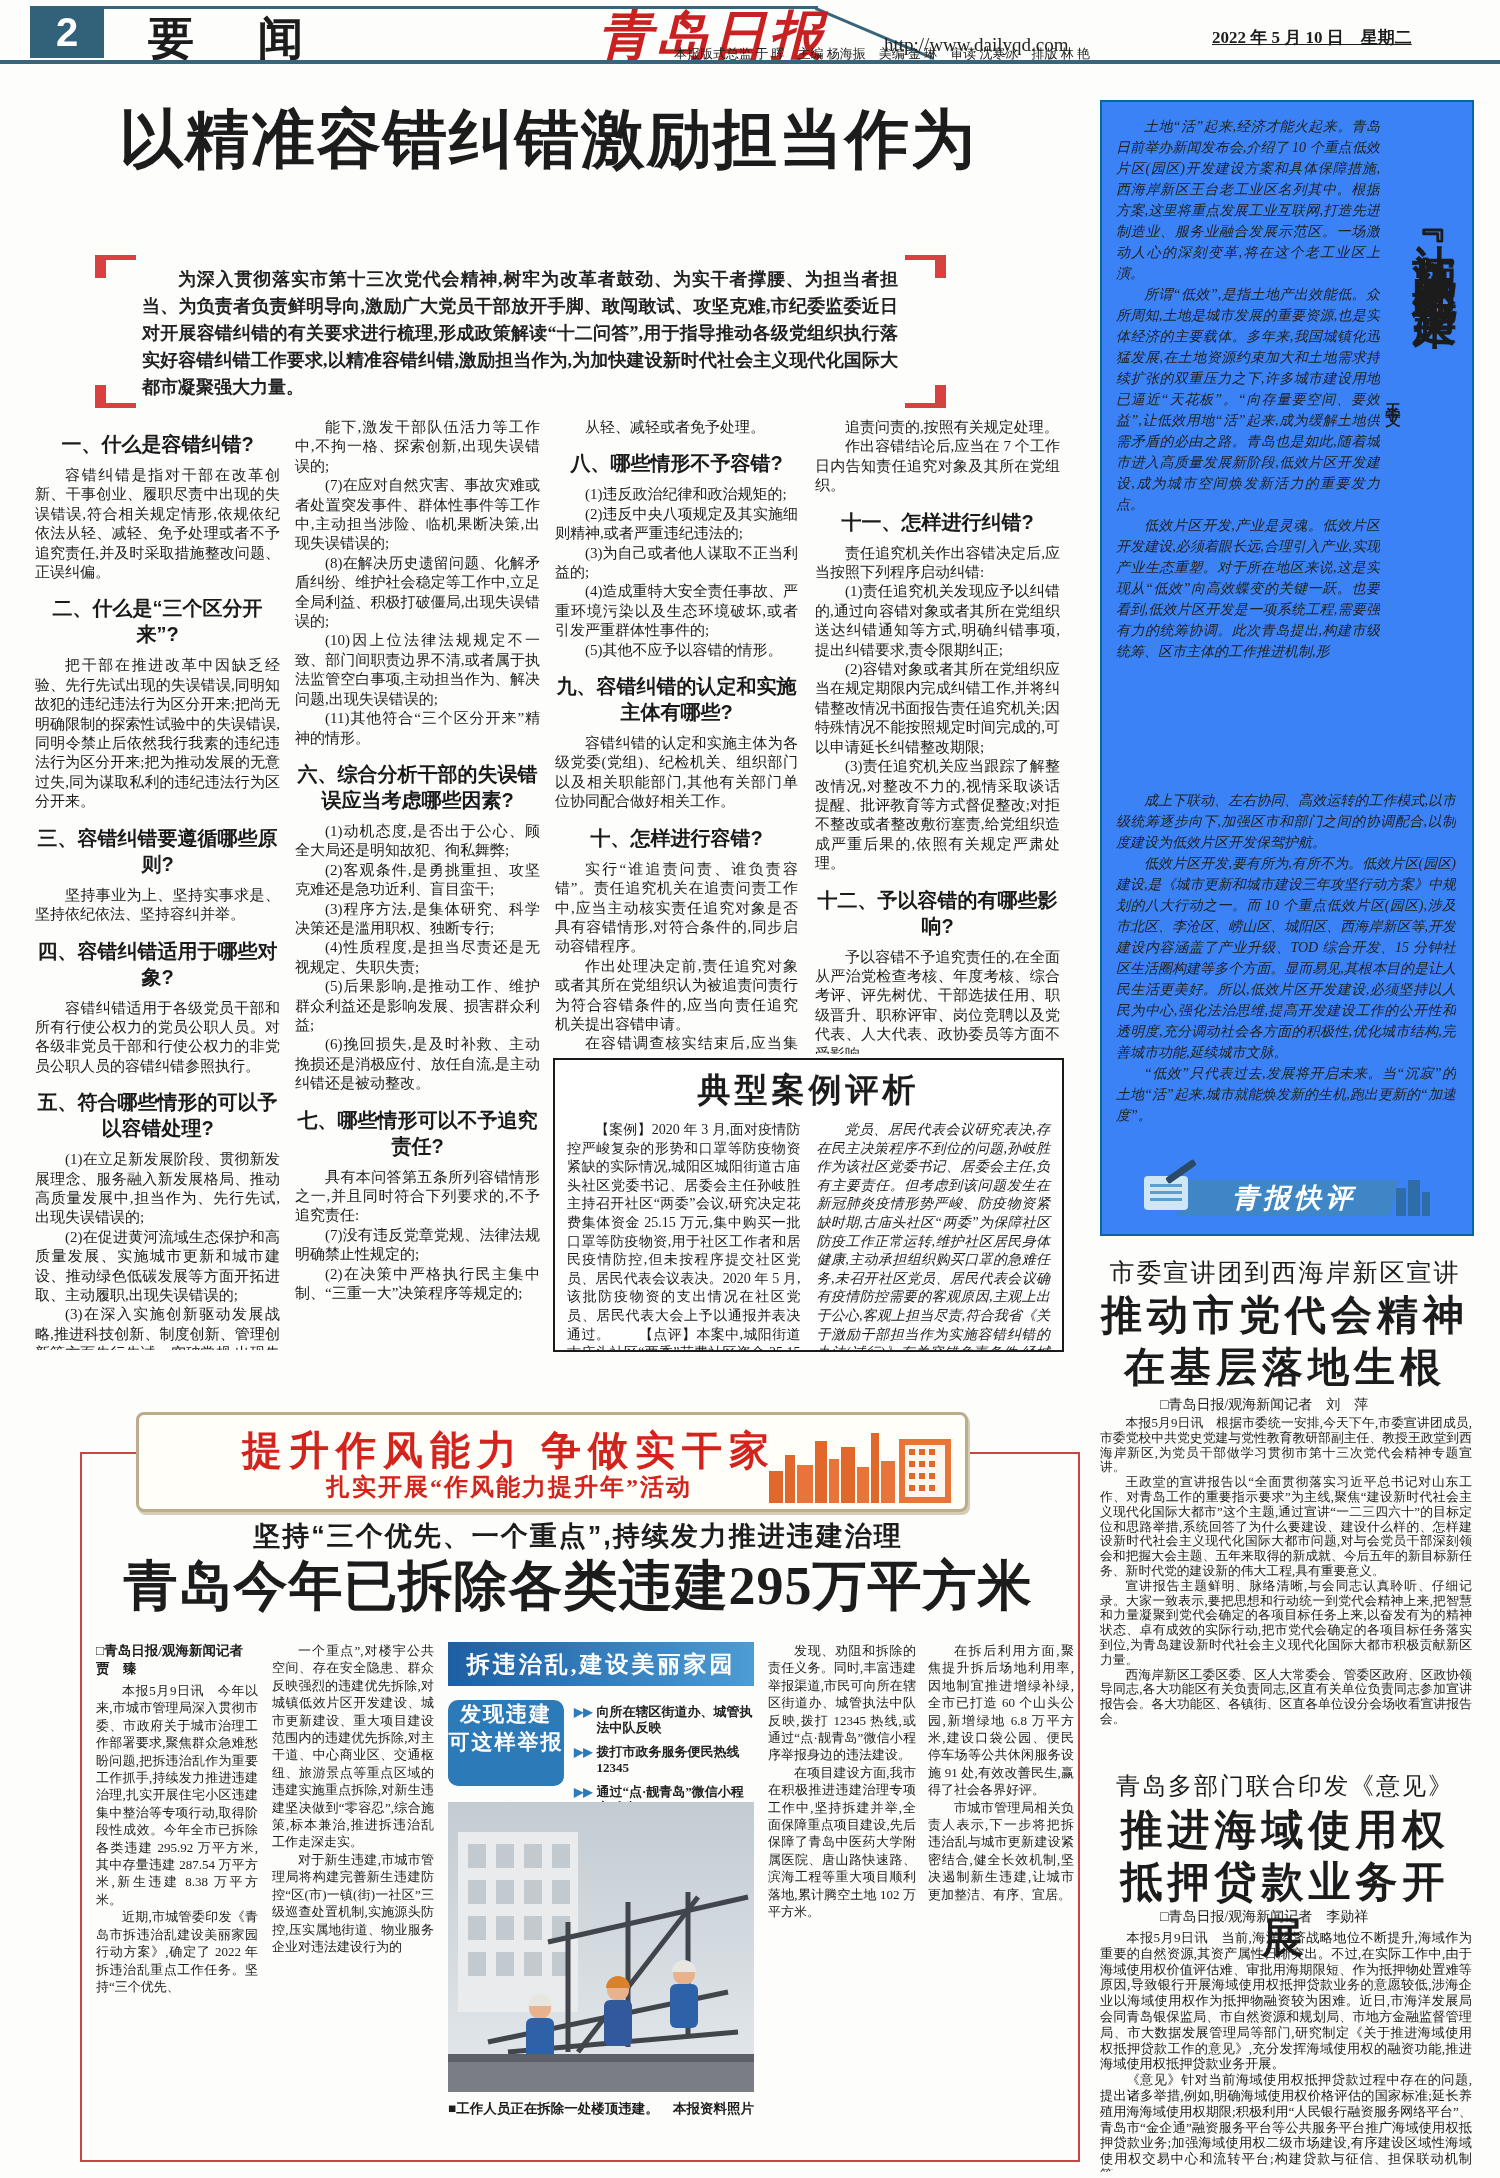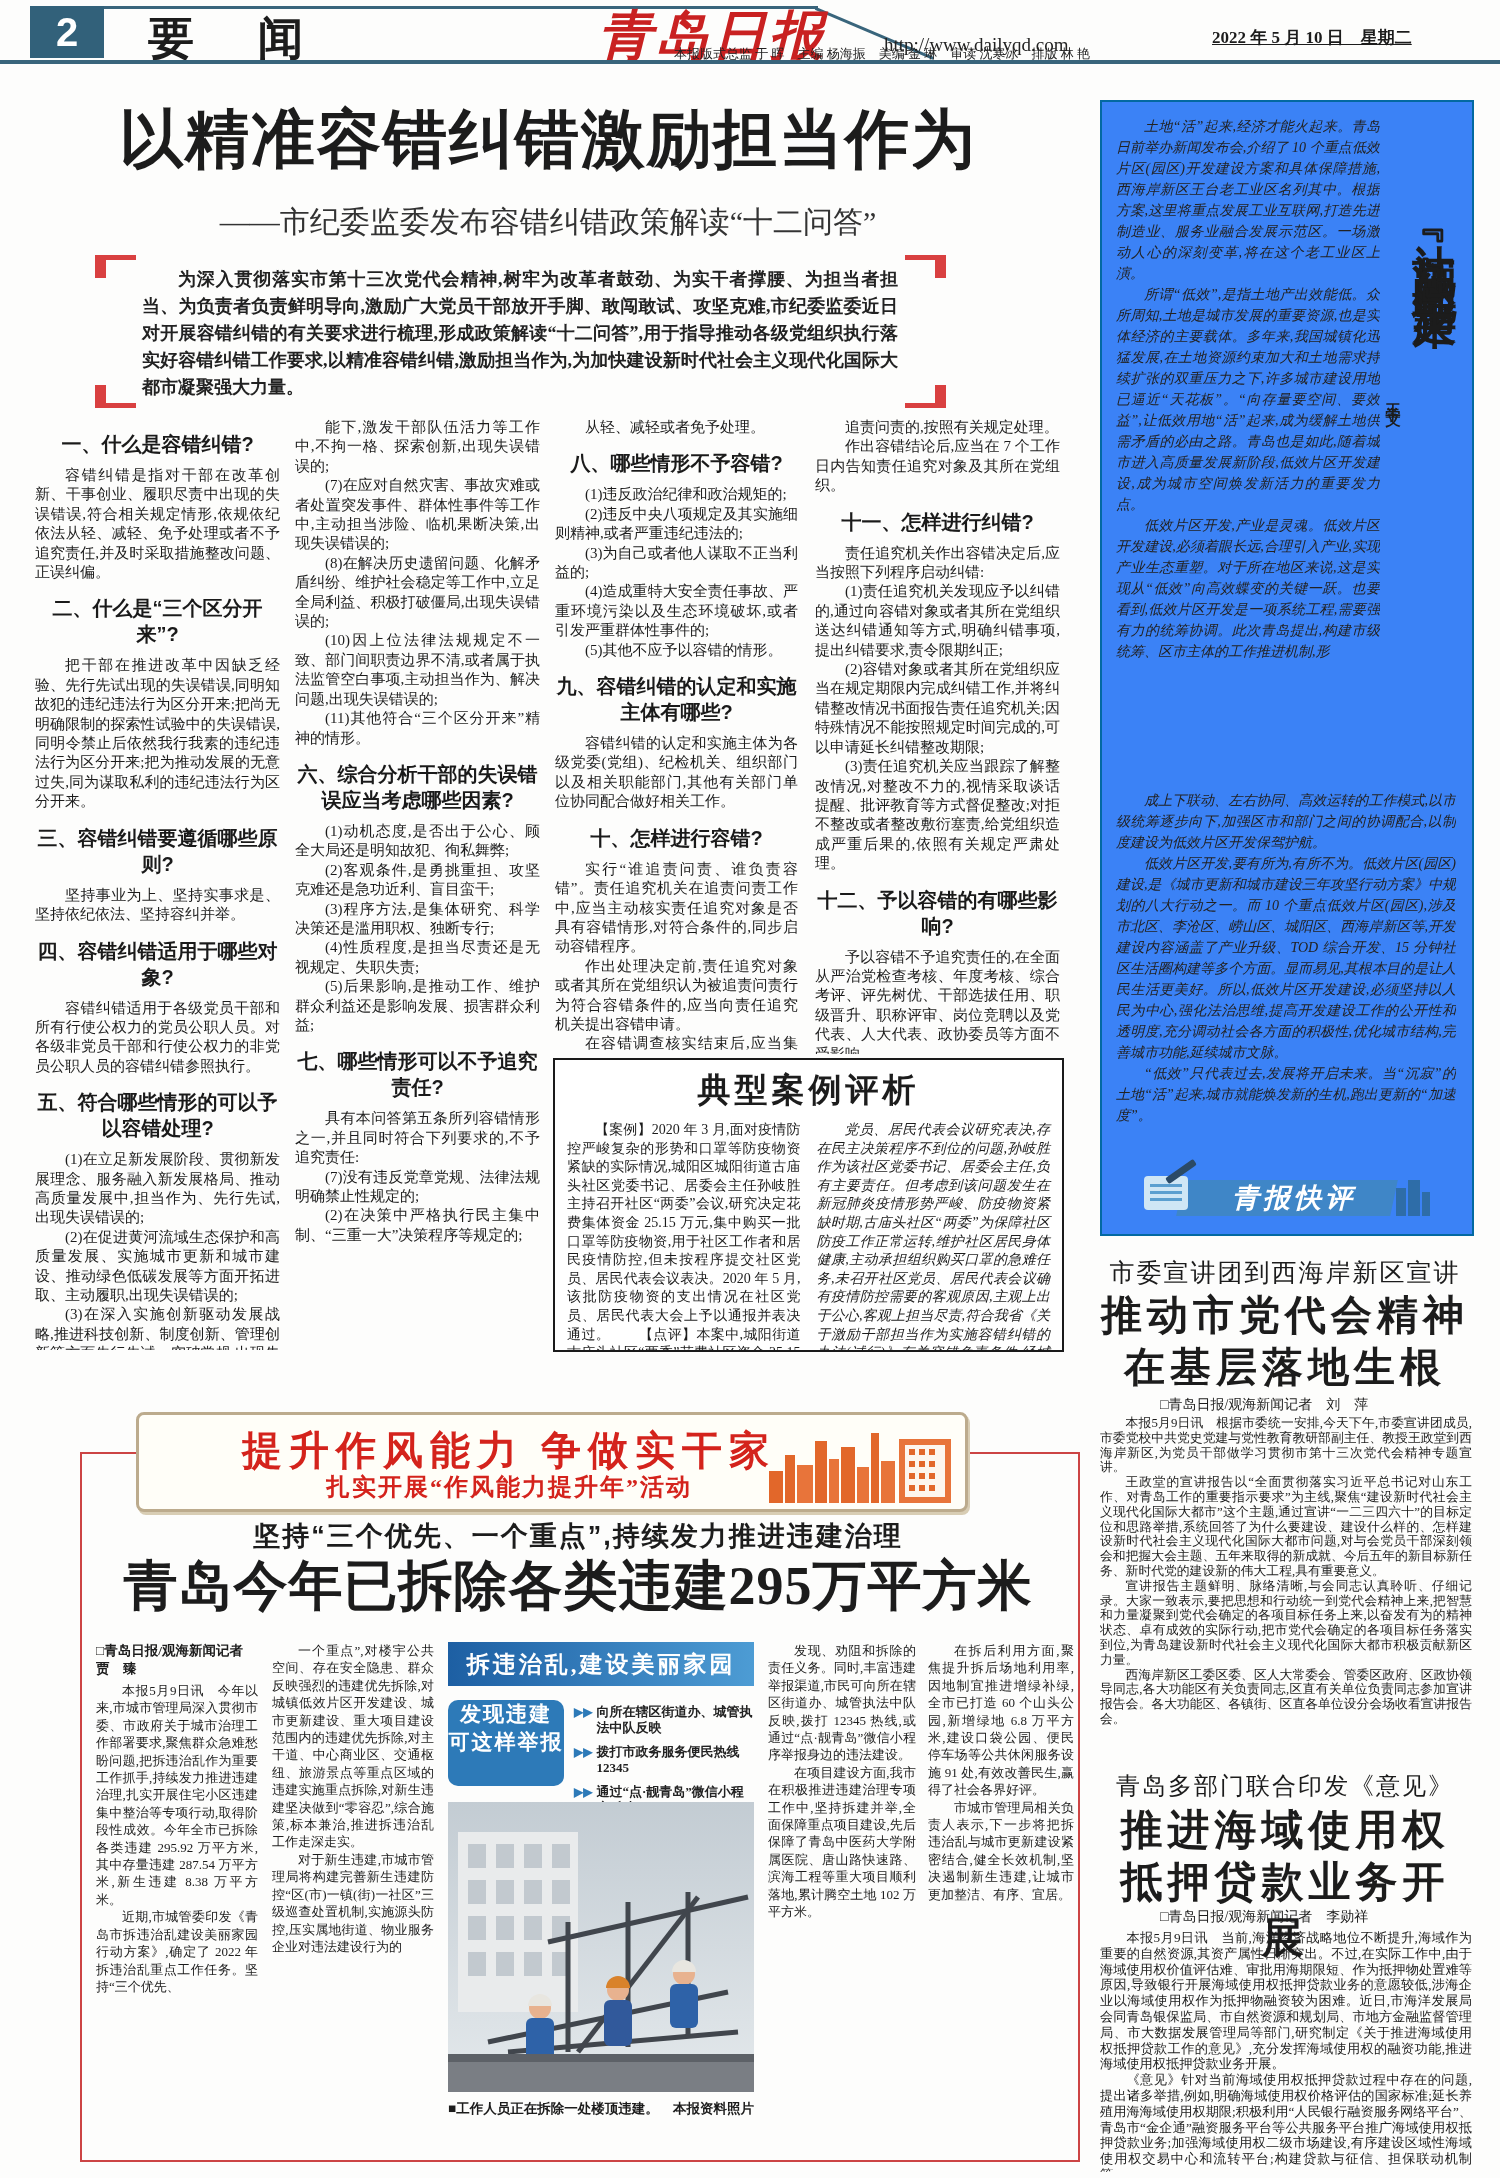--- a/index.html
+++ b/index.html
@@ -111,21 +111,20 @@
   <div class="abs section-title">要 闻</div>
   <div class="abs hdr-topline"></div>
   <div class="abs hdr-diag"></div>
   <div class="abs masthead">青岛日报</div>
   <div class="abs url">http://www.dailyqd.com</div>
   <div class="abs date">2022 年 5 月 10 日　星期二</div>
   <div class="abs editors">本报版式总监 于 晖　主编 杨海振　美编 金 琳　审读 沈寒冰　排版 林 艳</div>
   <div class="abs hdr-rule"></div>
 
   <div class="abs headline">以精准容错纠错激励担当作为</div>
-  <div class="abs subhead">——市纪委监委发布容错纠错政策解读“十二问答”</div>
   <div class="abs brk-tl"></div>
   <div class="abs brk-bl"></div>
   <div class="abs brk-tr"></div>
   <div class="abs brk-br"></div>
   <div class="abs intro">为深入贯彻落实市第十三次党代会精神,树牢为改革者鼓劲、为实干者撑腰、为担当者担当、为负责者负责鲜明导向,激励广大党员干部放开手脚、敢闯敢试、攻坚克难,市纪委监委近日对开展容错纠错的有关要求进行梳理,形成政策解读“十二问答”,用于指导推动各级党组织执行落实好容错纠错工作要求,以精准容错纠错,激励担当作为,为加快建设新时代社会主义现代化国际大都市凝聚强大力量。</div>
 
   <div class="abs qcol" style="left:35px;width:245px;">
       <div class="qa-h">一、什么是容错纠错?</div>
       <div class="qa-p">容错纠错是指对干部在改革创新、干事创业、履职尽责中出现的失误错误,符合相关规定情形,依规依纪依法从轻、减轻、免予处理或者不予追究责任,并及时采取措施整改问题、正误纠偏。</div>
       <div class="qa-h">二、什么是“三个区分开来”?</div>
@@ -144,20 +143,21 @@
       <div class="qa-p">(7)在应对自然灾害、事故灾难或者处置突发事件、群体性事件等工作中,主动担当涉险、临机果断决策,出现失误错误的;</div>
       <div class="qa-p">(8)在解决历史遗留问题、化解矛盾纠纷、维护社会稳定等工作中,立足全局利益、积极打破僵局,出现失误错误的;</div>
       <div class="qa-p">(10)因上位法律法规规定不一致、部门间职责边界不清,或者属于执法监管空白事项,主动担当作为、解决问题,出现失误错误的;</div>
       <div class="qa-p">(11)其他符合“三个区分开来”精神的情形。</div>
       <div class="qa-h">六、综合分析干部的失误错误应当考虑哪些因素?</div>
       <div class="qa-p">(1)动机态度,是否出于公心、顾全大局还是明知故犯、徇私舞弊;</div>
       <div class="qa-p">(2)客观条件,是勇挑重担、攻坚克难还是急功近利、盲目蛮干;</div>
       <div class="qa-p">(3)程序方法,是集体研究、科学决策还是滥用职权、独断专行;</div>
       <div class="qa-p">(4)性质程度,是担当尽责还是无视规定、失职失责;</div>
       <div class="qa-p">(5)后果影响,是推动工作、维护群众利益还是影响发展、损害群众利益;</div>
+      <div class="qa-p">(6)挽回损失,是及时补救、主动挽损还是消极应付、放任自流,是主动纠错还是被动整改。</div>
       <div class="qa-h">七、哪些情形可以不予追究责任?</div>
       <div class="qa-p">具有本问答第五条所列容错情形之一,并且同时符合下列要求的,不予追究责任:</div>
       <div class="qa-p">(7)没有违反党章党规、法律法规明确禁止性规定的;</div>
       <div class="qa-p">(2)在决策中严格执行民主集中制、“三重一大”决策程序等规定的;</div>
     </div>
   <div class="abs qcol short" style="left:555px;width:243px;">
       <div class="qa-p">从轻、减轻或者免予处理。</div>
       <div class="qa-h">八、哪些情形不予容错?</div>
       <div class="qa-p">(1)违反政治纪律和政治规矩的;</div>
       <div class="qa-p">(2)违反中央八项规定及其实施细则精神,或者严重违纪违法的;</div>

